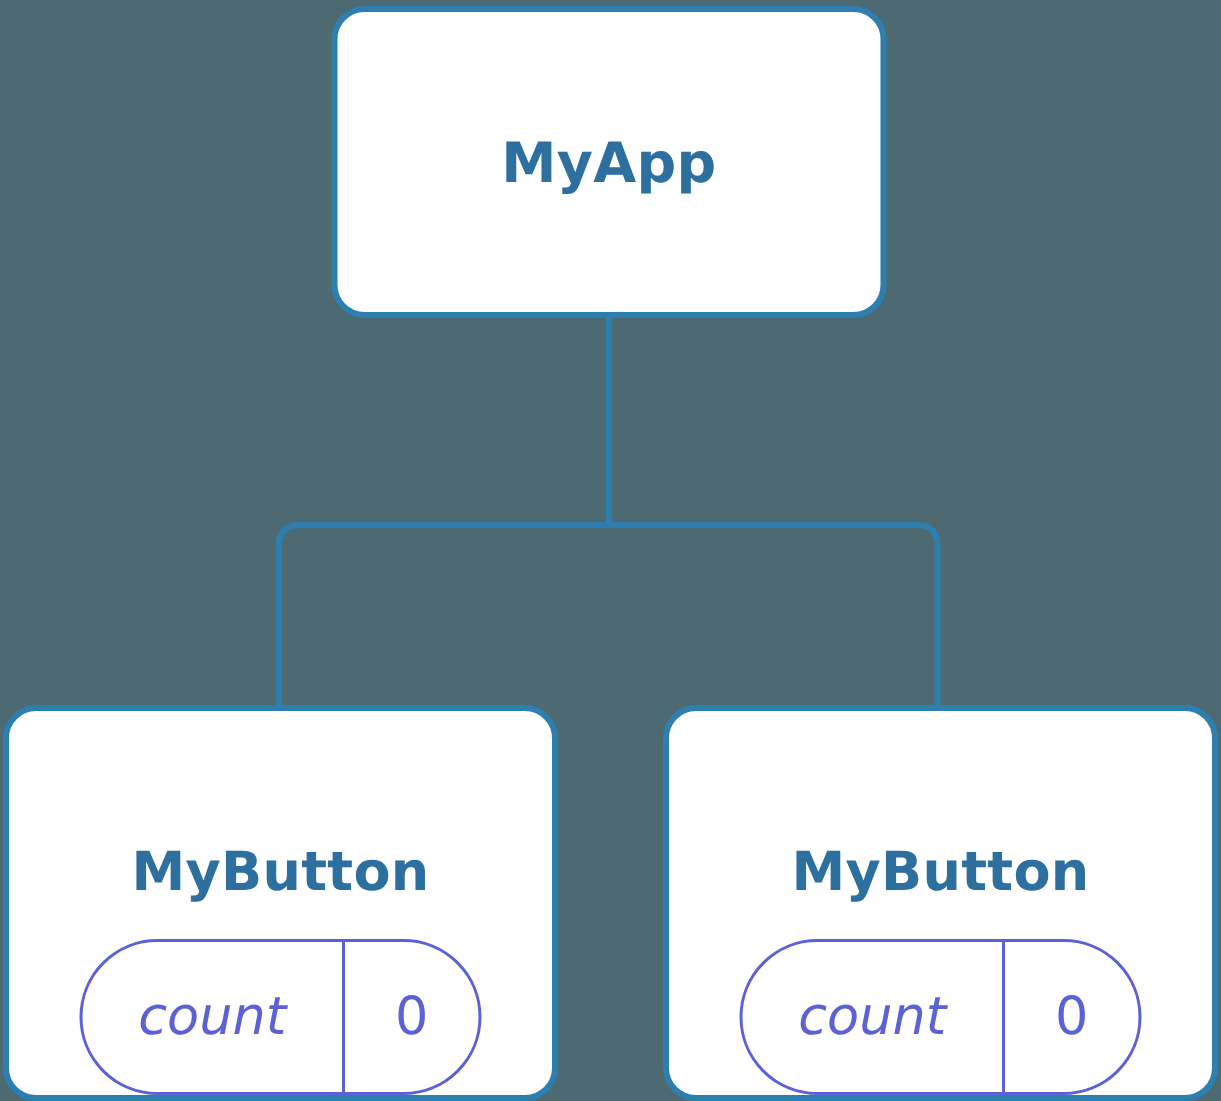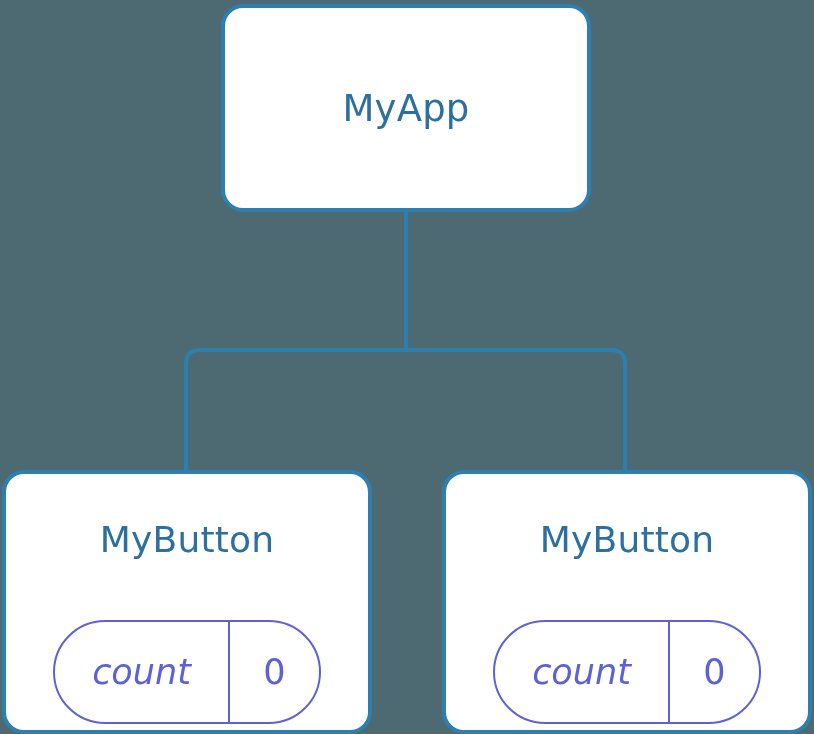--- a/index.html
+++ b/index.html
@@ -45,40 +45,40 @@
     flex-direction: column;
     align-items: center;
   }
 
   .node-title {
     color: #2d6f9e;
     font-size: 36px;
     line-height: 1;
     letter-spacing: 0.2px;
     white-space: nowrap;
+    font-weight: bold;
   }
 
   
   #node-root {
     left: 221px;
     top: 4px;
     width: 370px;
     height: 208px;
     justify-content: center;
   }
   #node-root .node-title {
     font-size: 37px;
   }
 
   
   .node-child {
     top: 470px;
     height: 264px;
-    justify-content: flex-start;
-    gap: 36px;
+    justify-content: flex-end;
   }
   .node-child .node-title {
     margin-top: 48px;
   }
 
   #node-child-0 {
     left: 2px;
     width: 370px;
   }
   #node-child-1 {

